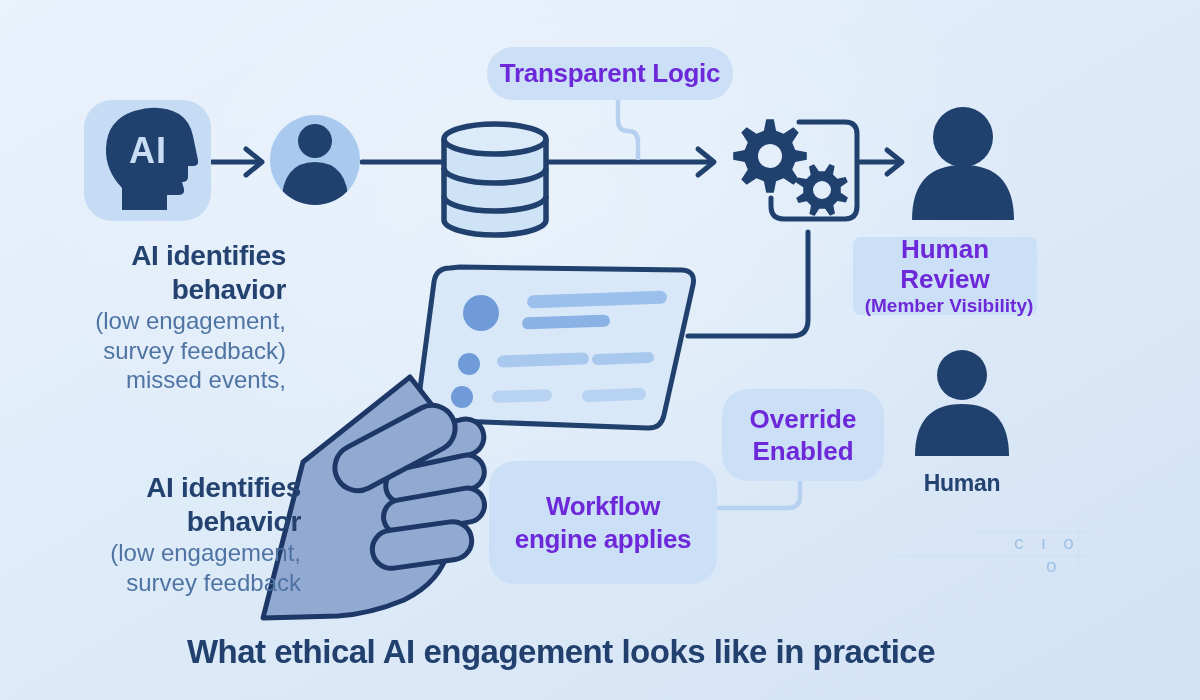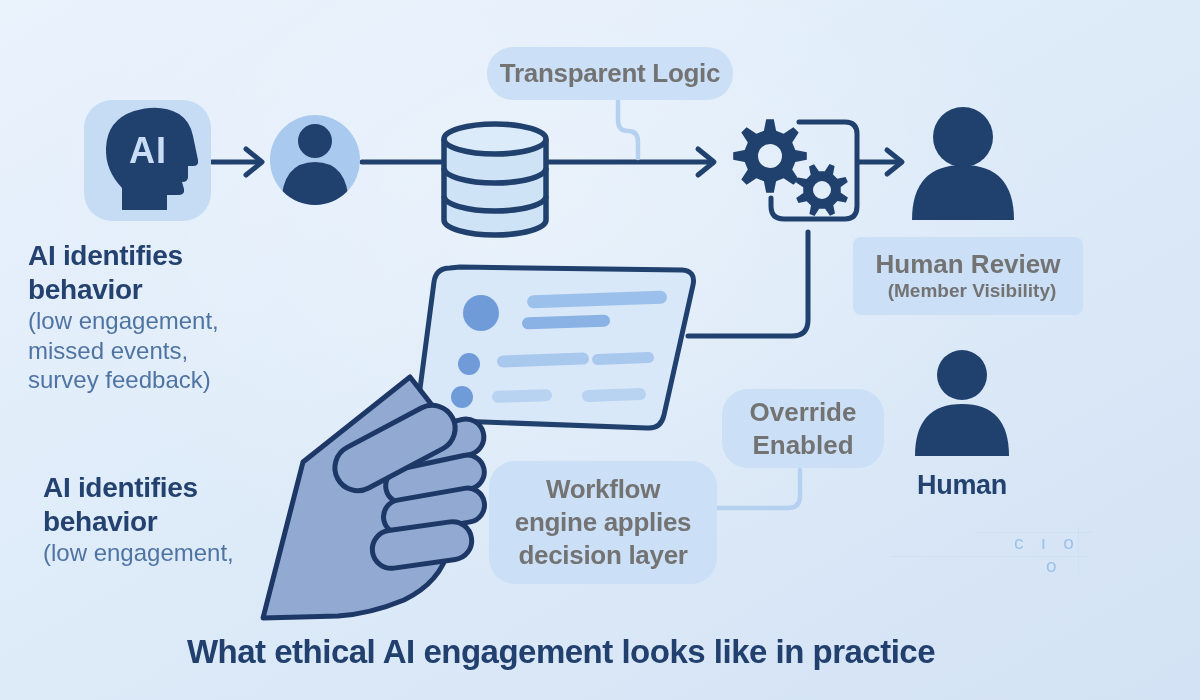--- a/index.html
+++ b/index.html
@@ -9,34 +9,34 @@
     background:
       radial-gradient(ellipse at 45% 30%, rgba(255,255,255,.30), rgba(255,255,255,0) 55%),
       linear-gradient(150deg,#eaf2fc 0%, #dfecf9 40%, #d3e2f4 100%);
     color:#24426f;
   }
   svg.scene{position:absolute;left:0;top:0;z-index:1;}
   .lbl{position:absolute;z-index:2;}
   .bubble{
     position:absolute;z-index:2;background:#cbe0f6;border-radius:26px;
     display:flex;flex-direction:column;align-items:center;justify-content:center;
-    text-align:center;color:#737373;font-weight:700;
+    text-align:center;color:#6d28d9;font-weight:700;
   }
   .b-translogic{left:487px;top:47px;width:246px;height:53px;font-size:26px;letter-spacing:-.3px;}
-  .b-review{left:853px;top:237px;width:230px;height:78px;border-radius:8px;}
+  .b-review{left:853px;top:237px;width:184px;height:78px;border-radius:8px;}
   .b-review .l1{font-size:26px;line-height:1.15;}
   .b-review .l2{font-size:19px;font-weight:600;line-height:1.15;margin-left:8px;}
-  .b-override{left:722px;top:389px;width:162px;height:79px;font-size:26px;line-height:1.25;}
+  .b-override{left:722px;top:389px;width:162px;height:92px;font-size:26px;line-height:1.25;}
   .b-workflow{left:489px;top:461px;width:228px;height:123px;font-size:26px;line-height:1.26;letter-spacing:-.3px;}
-  .tblock{position:absolute;z-index:2;text-align:left;}
+  .tblock{position:absolute;z-index:2;text-align:right;}
   .tblock .h{font-size:28px;font-weight:700;color:#24426f;line-height:1.2;letter-spacing:-.3px;}
   .tblock .s{font-size:24px;font-weight:400;color:#4f74a3;line-height:1.23;}
   .t-block1{left:28px;top:239px;width:258px;}
   .t-block2{left:43px;top:471px;width:258px;}
-  .t-admin{left:862px;top:469px;width:200px;text-align:center;font-size:27px;font-weight:700;line-height:1.25;letter-spacing:-.3px;}
+  .t-admin{left:862px;top:469px;width:200px;text-align:center;font-size:23px;font-weight:700;line-height:1.25;letter-spacing:-.3px;}
   .t-title{left:0;top:633px;width:1056px;text-align:center;font-size:33px;font-weight:700;color:#21406e;letter-spacing:-.5px;margin-left:33px;}
   .marks{position:absolute;z-index:2;color:#9fc2e8;font-size:19px;letter-spacing:6px;}
   .m1{left:1014px;top:532px;}
   .m2{left:1046px;top:555px;letter-spacing:0;}
   .sk{position:absolute;z-index:0;background:#c9dcef;opacity:.55;}
   .sk-h1{left:975px;top:532px;width:118px;height:1px;}
   .sk-h2{left:890px;top:556px;width:200px;height:1px;}
   .sk-v1{left:1078px;top:527px;width:1px;height:48px;}
   svg text.ai{font-family:"Liberation Sans",sans-serif;font-weight:700;font-size:36px;fill:#c9def6;letter-spacing:1px;}
 </style>
@@ -152,35 +152,35 @@
   </div>
 
   <div class="bubble b-override">
     <span>Override</span>
     <span>Enabled</span>
   </div>
 
   <div class="bubble b-workflow">
     <span>Workflow</span>
     <span>engine applies</span>
-    <span>decision layer</span>
   </div>
 
   <div class="tblock t-block1 lbl">
     <div class="h">AI identifies</div>
     <div class="h">behavior</div>
     <div class="s">(low engagement,</div>
+    <div class="s">survey feedback)</div>
     <div class="s">missed events,</div>
-    <div class="s">survey feedback)</div>
   </div>
 
   <div class="tblock t-block2 lbl">
     <div class="h">AI identifies</div>
     <div class="h">behavior</div>
     <div class="s">(low engagement,</div>
+    <div class="s">survey feedback</div>
   </div>
 
   <div class="t-admin lbl">
     <div>Human</div>
   </div>
 
   <div class="t-title lbl">What ethical AI engagement looks like in practice</div>
 
   <div class="marks m1 lbl">c ı o</div>
   <div class="marks m2 lbl">o</div>

